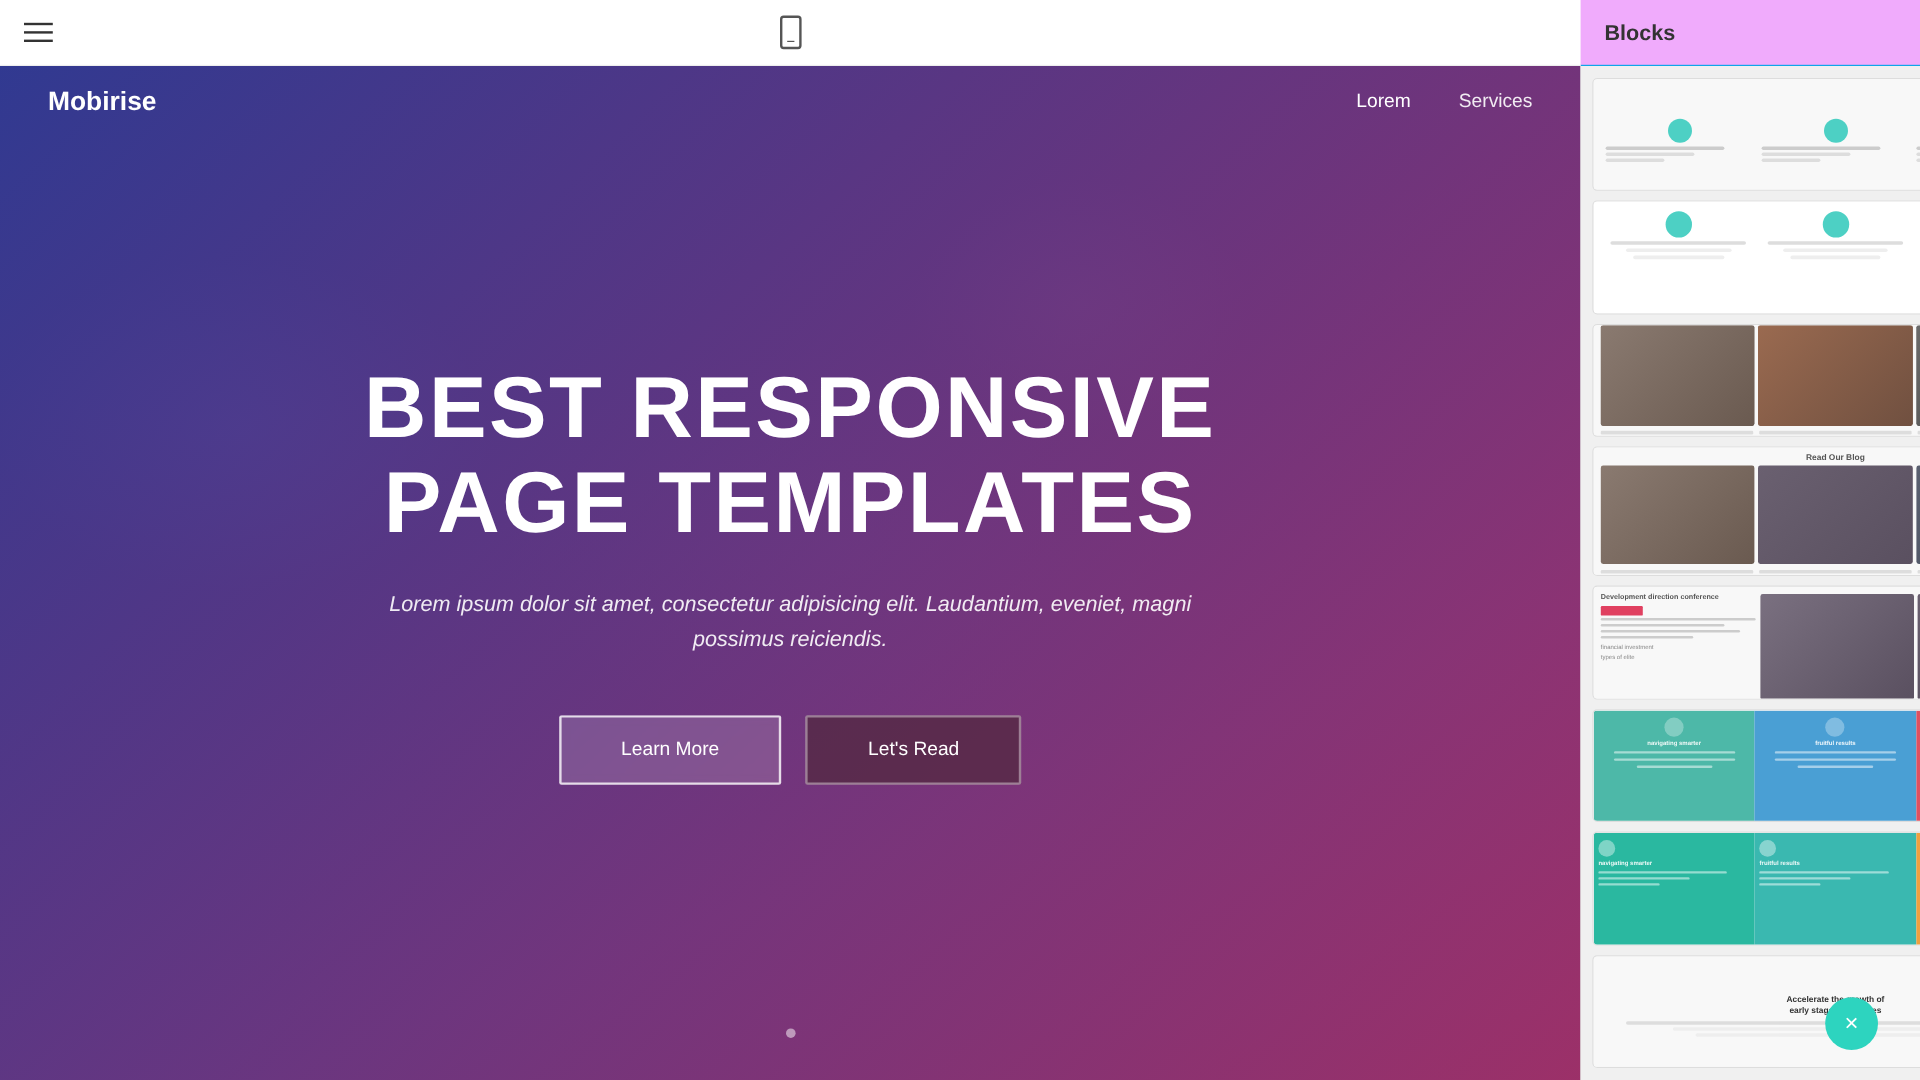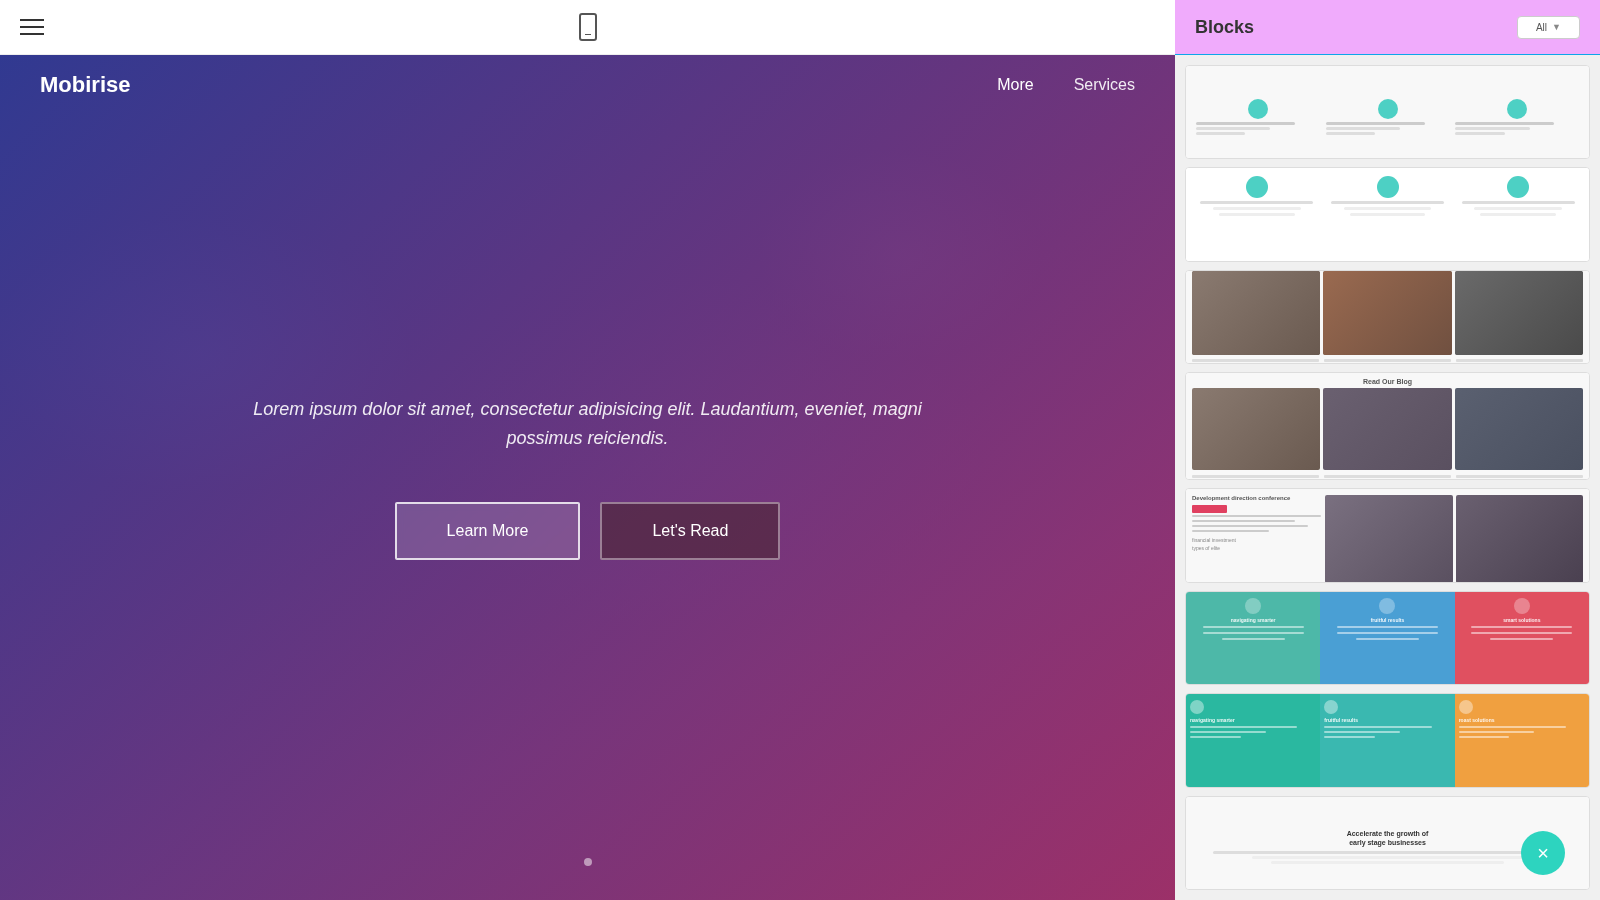--- a/index.html
+++ b/index.html
@@ -1,20 +1,20 @@
 <!DOCTYPE html>
 <html><head>
   <meta charset="utf-8">
   <style>
     * { margin: 0; padding: 0; box-sizing: border-box; }
     body { width: 1600px; height: 900px; overflow: hidden; font-family: Arial, sans-serif; display: flex; }
 
     
     .main-area {
-      width: 1175px;
+      width: 1317px;
       height: 900px;
       display: flex;
       flex-direction: column;
       position: relative;
       flex-shrink: 0;
     }
 
     
     .toolbar {
       width: 100%;
@@ -453,26 +453,30 @@
   </div>
 
   <div class="canvas">
     <div class="hero">
       <div class="hero-bg-img"></div>
       <div class="hero-bg"></div>
 
       <nav class="hero-nav">
         <span class="hero-brand">Mobirise</span>
         <div class="hero-nav-links">
-          <a class="hero-nav-link active">More</a>
+          <a class="hero-nav-link active">Lorem</a>
           <a class="hero-nav-link">Services</a>
         </div>
       </nav>
 
       <div class="hero-content">
+        <h1 class="hero-title">
+          <span>BEST RESPONSIVE</span><br>
+          <span>PAGE TEMPLATES</span>
+        </h1>
         <p class="hero-subtitle">Lorem ipsum dolor sit amet, consectetur adipisicing elit. Laudantium, eveniet, magni possimus reiciendis.</p>
         <div class="hero-buttons">
           <button class="btn-learn-more">Learn More</button>
           <button class="btn-lets-start">Let's Read</button>
         </div>
       </div>
 
       <div class="hero-dots">
         <span class="hero-dot"></span>
       </div>

